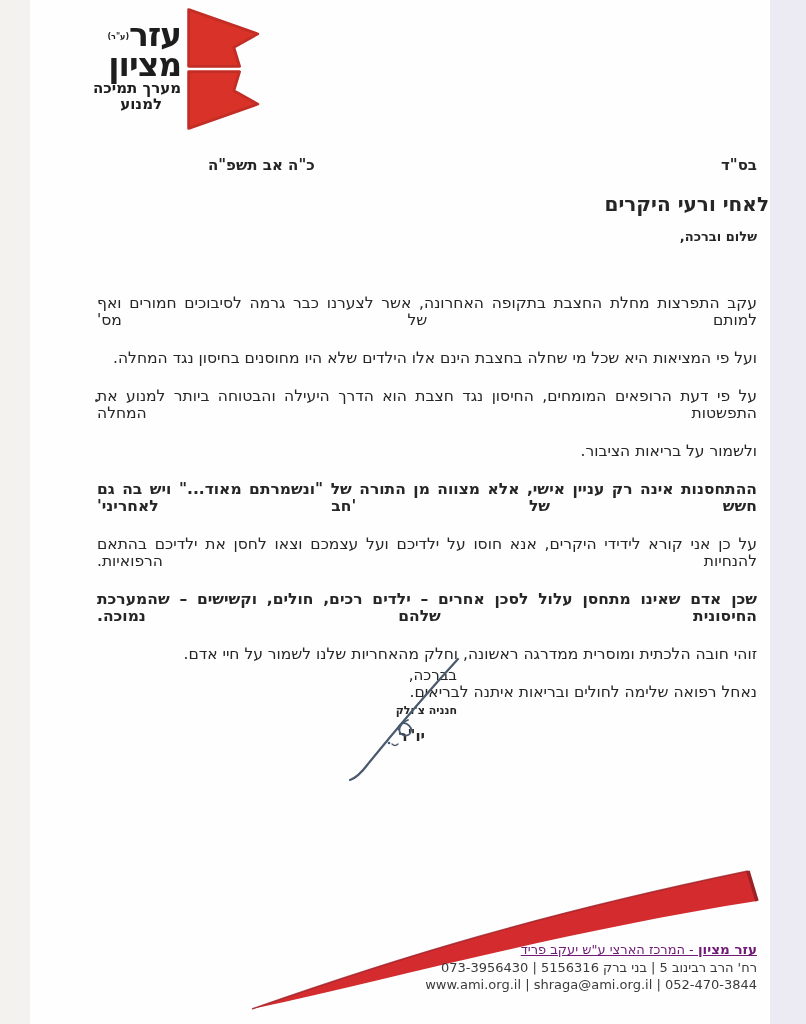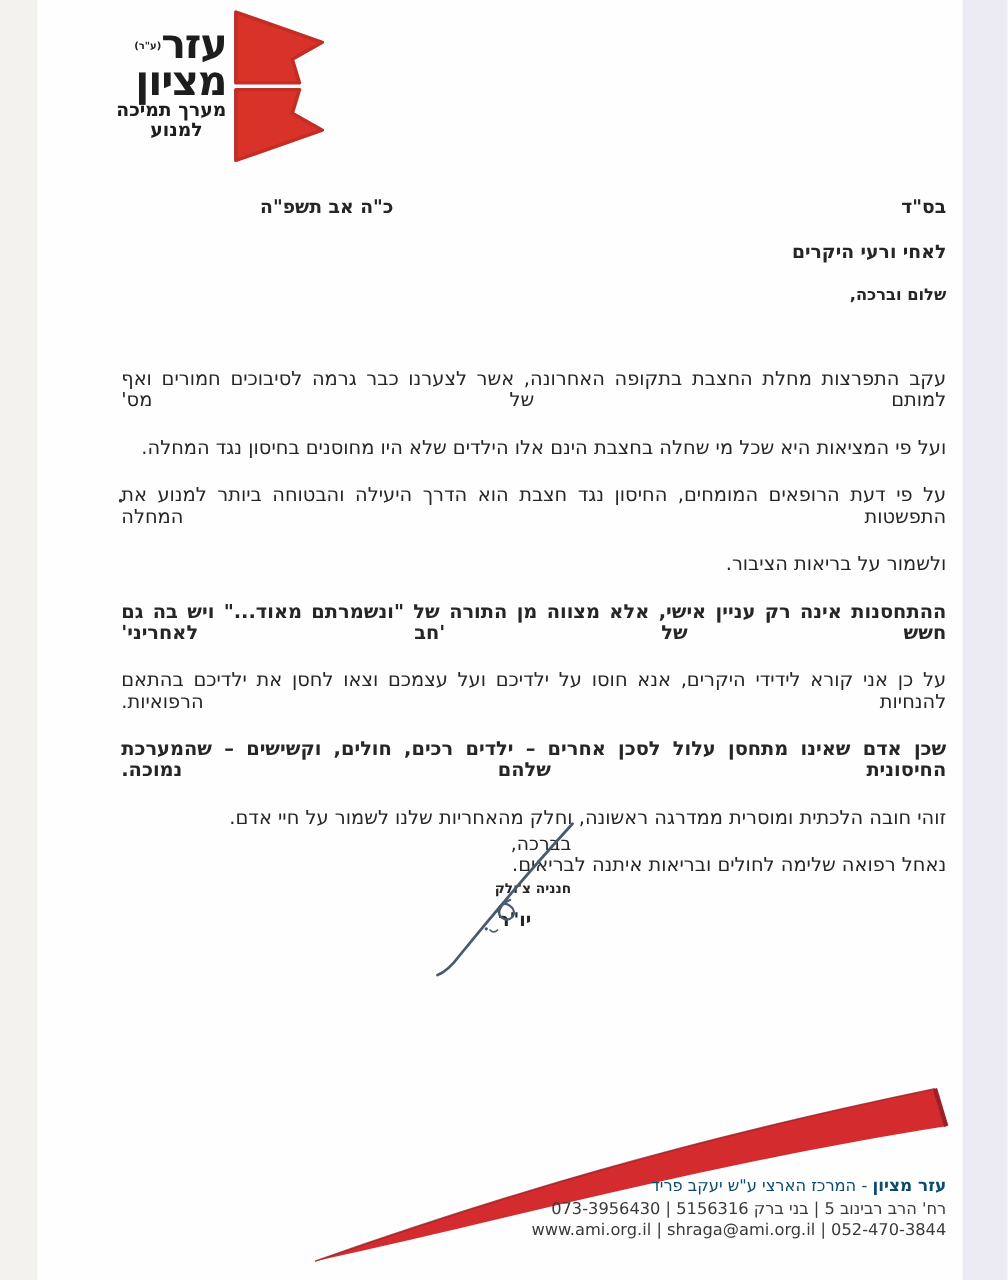--- a/index.html
+++ b/index.html
@@ -19,42 +19,42 @@
   .logo-row1{display:flex;flex-direction:row;align-items:flex-end;justify-content:flex-start;}
   .logo-word{font-size:33px;font-weight:bold;line-height:30px;letter-spacing:-1px;}
   .logo-reg{font-size:8px;font-weight:bold;margin-left:2px;position:relative;top:-9px;}
   .logo-sub{font-size:15px;font-weight:bold;line-height:15px;margin-top:1px;}
   .logo-sub.inset{padding-right:19px;}
   .logo-star{display:block;}
 
   
   .bsd{position:absolute;top:156px;right:49px;font-size:15px;font-weight:bold;direction:rtl;}
   .date-line{position:absolute;top:156px;left:208px;font-size:15px;font-weight:bold;direction:rtl;}
-  .salutation{position:absolute;top:192px;right:49px;font-size:15px;font-weight:bold;direction:rtl;}
+  .salutation{position:absolute;top:192px;right:37px;font-size:20px;font-weight:bold;direction:rtl;}
   .greeting{position:absolute;top:229px;right:49px;font-size:13px;font-weight:bold;direction:rtl;}
 
   
   .letter-body{position:absolute;top:295px;left:97px;right:49px;direction:rtl;}
   .letter-body p{margin:0 0 21px 0;font-size:15.5px;line-height:17px;text-align:right;white-space:nowrap;}
   .letter-body p.jst{white-space:normal;text-align:justify;text-align-last:justify;}
   .letter-body p.bld{font-weight:bold;}
   .stray-dot{position:absolute;left:95px;top:399px;width:3px;height:3px;border-radius:50%;background:#3a3a3a;}
 
   
   .signature{position:absolute;top:666px;right:349px;direction:rtl;text-align:right;}
   .sig-closing{font-size:15px;margin-bottom:20px;}
   .sig-name{font-size:11px;font-weight:bold;margin-bottom:10px;}
   .sig-role{font-size:15px;font-weight:bold;padding-right:32px;}
   .sig-stroke{position:absolute;left:348px;top:656px;pointer-events:none;}
 
   
   .swoosh{position:absolute;left:0;top:0;pointer-events:none;}
   .footer-text{position:absolute;top:941px;right:49px;direction:rtl;text-align:right;
                font-size:13px;line-height:17.5px;color:#3a3a3a;}
-  .footer-org{color:#0c4a6e;}
+  .footer-org{color:#701a75;text-decoration:underline;}
   .footer-org .org-bold{font-weight:bold;font-size:13.5px;}
 </style>
 </head>
 <body>
 
 <div class="page">
 
   <div class="strip-left"></div>
   <div class="strip-right"></div>
 

